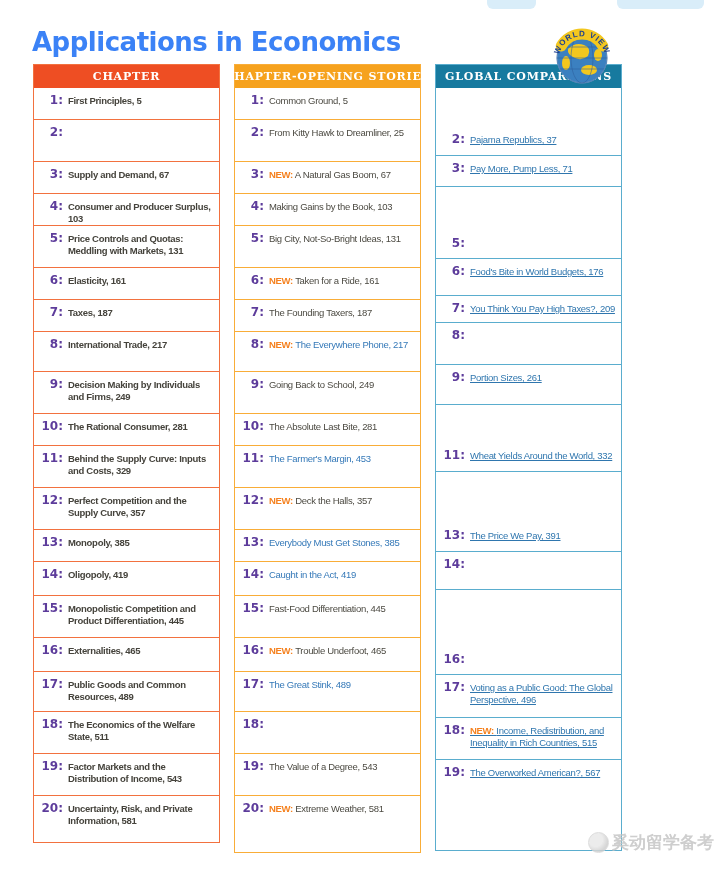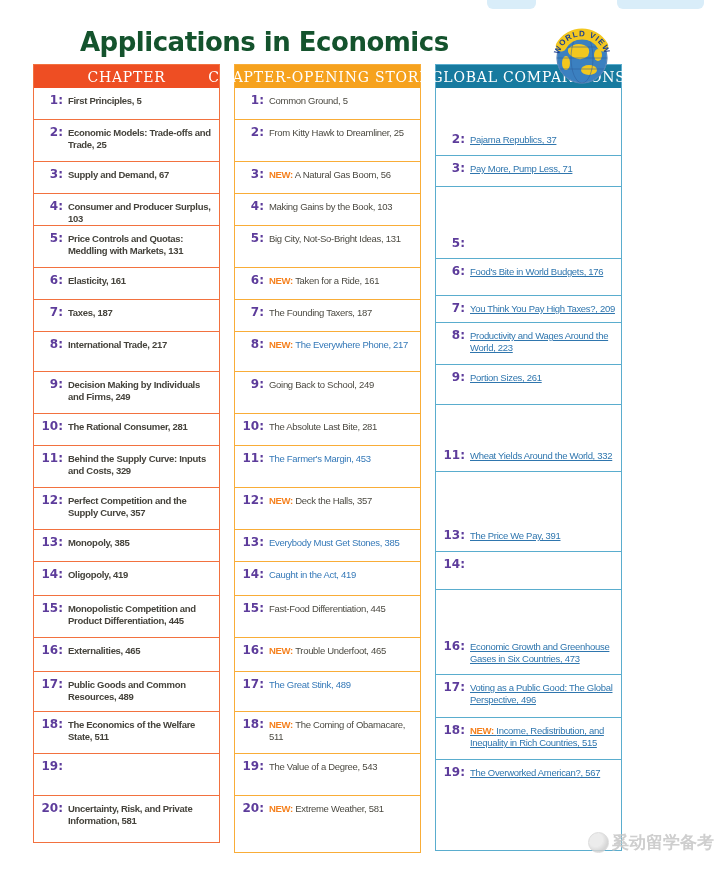--- a/index.html
+++ b/index.html
@@ -6,31 +6,31 @@
   body{
     width:716px;height:871px;position:relative;background:#ffffff;
     font-family:"Liberation Sans",sans-serif;overflow:hidden;
   }
   .pill{position:absolute;top:0;height:9px;background:#d9edf9;border-radius:0 0 6px 6px;}
   .pill1{left:487px;width:49px;}
   .pill2{left:617px;width:87px;}
   .title{
     position:absolute;left:32px;top:10px;
     font-family:"DejaVu Sans",sans-serif;font-weight:bold;
-    font-size:26px;color:#14532d;letter-spacing:-0.5px;margin-left:48px;
+    font-size:26px;color:#3b82f6;letter-spacing:-0.5px;
   }
   .cols{position:absolute;left:33px;top:64px;display:flex;gap:14px;}
   .col{width:187px;box-sizing:border-box;background:#fff;align-self:flex-start;border:1px solid;}
   .col-chapter{border-color:#f2713f;}
   .col-stories{border-color:#f9ad38;}
   .col-global {border-color:#5aadce;}
   .colheader{
     height:23px;display:flex;align-items:center;justify-content:center;
-    color:#ffffff;font-family:"DejaVu Serif",serif;font-weight:normal;
-    font-size:14px;letter-spacing:0.8px;white-space:nowrap;
+    color:#ffffff;font-family:"DejaVu Serif",serif;font-weight:bold;
+    font-size:11px;letter-spacing:0.8px;white-space:nowrap;
   }
   .col-chapter .colheader{background:#ee4e23;}
   .col-stories .colheader{background:#f6a21e;}
   .col-global  .colheader{background:#177a9f;}
   .row{
     box-sizing:border-box;display:flex;align-items:flex-start;
     padding:6px 3px 0 6px;border-bottom:1px solid;
   }
   .col-chapter .row{border-color:#f2713f;}
   .col-stories .row{border-color:#f9ad38;}
@@ -75,21 +75,20 @@
     <div class="rows" id="chapter-rows">
         <div class="row v-start" style="height: 32px;">
           <div class="inner">
             <span class="num">1:</span>
             <span class="txt">First Principles, 5</span>
           </div>
         </div>
         <div class="row v-start" style="height: 42px;">
           <div class="inner">
             <span class="num">2:</span>
-            <span class="txt">Economic Models: Trade-offs and Trade, 25</span>
           </div>
         </div>
         <div class="row v-start" style="height: 32px;">
           <div class="inner">
             <span class="num">3:</span>
             <span class="txt">Supply and Demand, 67</span>
           </div>
         </div>
         <div class="row v-start" style="height: 32px;">
           <div class="inner">
@@ -177,20 +176,21 @@
         </div>
         <div class="row v-start" style="height: 42px;">
           <div class="inner">
             <span class="num">18:</span>
             <span class="txt">The Economics of the Welfare State, 511</span>
           </div>
         </div>
         <div class="row v-start" style="height: 42px;">
           <div class="inner">
             <span class="num">19:</span>
+            <span class="txt">Factor Markets and the Distribution of Income, 543</span>
           </div>
         </div>
         <div class="row v-start" style="height: 46px;">
           <div class="inner">
             <span class="num">20:</span>
             <span class="txt">Uncertainty, Risk, and Private Information, 581</span>
           </div>
         </div>
       </div>
   </section>
@@ -205,21 +205,21 @@
         </div>
         <div class="row v-start" style="height: 42px;">
           <div class="inner">
             <span class="num">2:</span>
             <span class="txt">From Kitty Hawk to Dreamliner, 25</span>
           </div>
         </div>
         <div class="row v-start" style="height: 32px;">
           <div class="inner">
             <span class="num">3:</span>
-            <span class="txt"><span class="new">NEW:</span> <span>A Natural Gas Boom, 56</span></span>
+            <span class="txt"><span class="new">NEW:</span> <span>A Natural Gas Boom, 67</span></span>
           </div>
         </div>
         <div class="row v-start" style="height: 32px;">
           <div class="inner">
             <span class="num">4:</span>
             <span class="txt">Making Gains by the Book, 103</span>
           </div>
         </div>
         <div class="row v-start" style="height: 42px;">
           <div class="inner">
@@ -295,21 +295,20 @@
         </div>
         <div class="row v-start" style="height: 40px;">
           <div class="inner">
             <span class="num">17:</span>
             <span class="txt link">The Great Stink, 489</span>
           </div>
         </div>
         <div class="row v-start" style="height: 42px;">
           <div class="inner">
             <span class="num">18:</span>
-            <span class="txt"><span class="new">NEW:</span> <span>The Coming of Obamacare, 511</span></span>
           </div>
         </div>
         <div class="row v-start" style="height: 42px;">
           <div class="inner">
             <span class="num">19:</span>
             <span class="txt">The Value of a Degree, 543</span>
           </div>
         </div>
         <div class="row v-start" style="height: 56px;">
           <div class="inner">
@@ -347,21 +346,20 @@
         </div>
         <div class="row v-start" style="height: 27px;">
           <div class="inner">
             <span class="num">7:</span>
             <span class="txt">You Think You Pay High Taxes?, 209</span>
           </div>
         </div>
         <div class="row v-start" style="height: 42px;">
           <div class="inner">
             <span class="num">8:</span>
-            <span class="txt">Productivity and Wages Around the World, 223</span>
           </div>
         </div>
         <div class="row v-start" style="height: 40px;">
           <div class="inner">
             <span class="num">9:</span>
             <span class="txt">Portion Sizes, 261</span>
           </div>
         </div>
         <div class="row v-end" style="height: 67px;">
           <div class="inner">
@@ -376,21 +374,20 @@
           </div>
         </div>
         <div class="row v-start" style="height: 38px;">
           <div class="inner">
             <span class="num">14:</span>
           </div>
         </div>
         <div class="row v-end" style="height: 85px;">
           <div class="inner">
             <span class="num">16:</span>
-            <span class="txt">Economic Growth and Greenhouse Gases in Six Countries, 473</span>
           </div>
         </div>
         <div class="row v-start" style="height: 43px;">
           <div class="inner">
             <span class="num">17:</span>
             <span class="txt">Voting as a Public Good: The Global Perspective, 496</span>
           </div>
         </div>
         <div class="row v-start" style="height: 42px;">
           <div class="inner">

